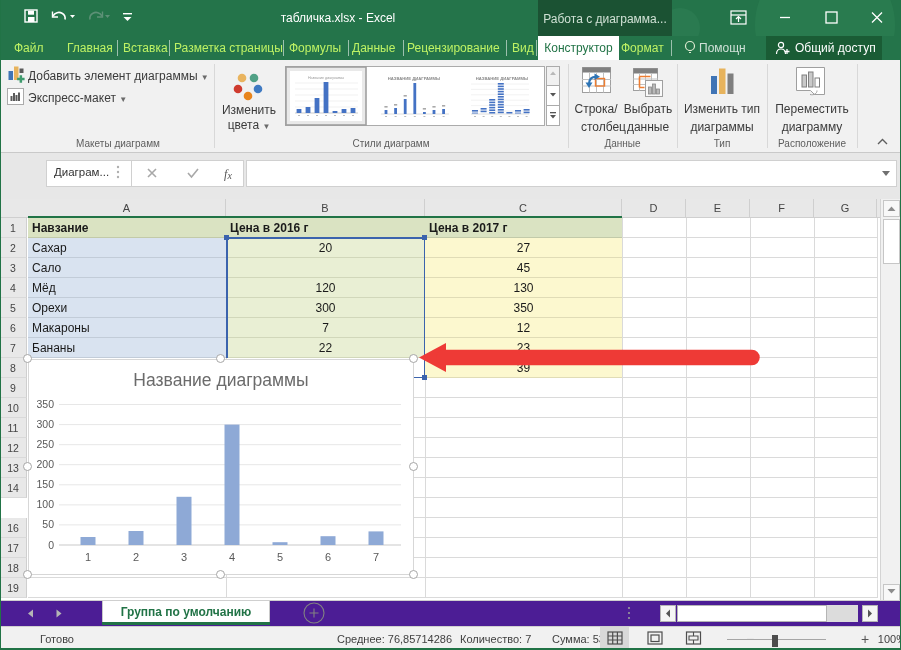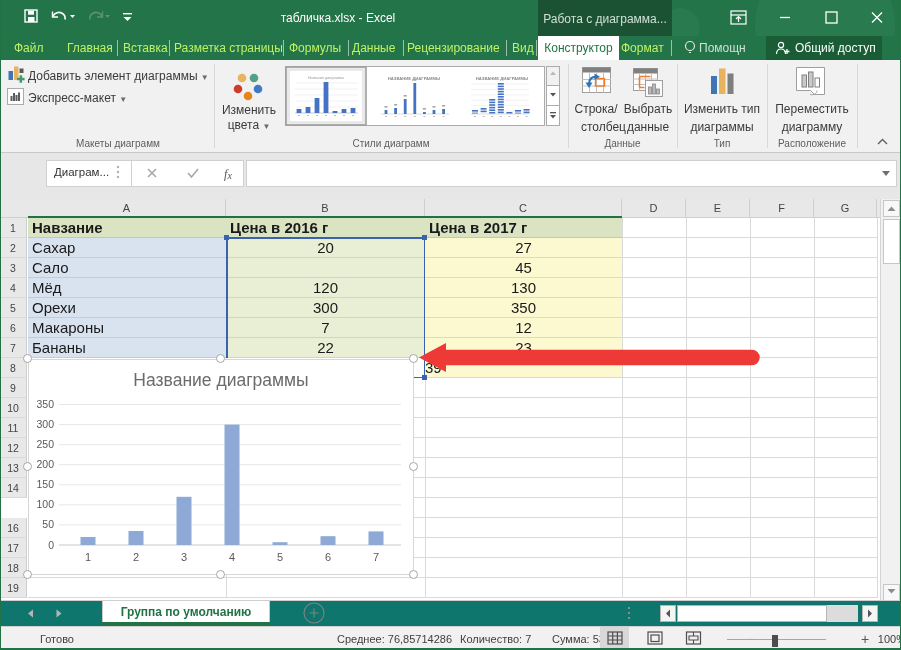--- a/index.html
+++ b/index.html
@@ -27,30 +27,30 @@
 #fbar{left:0;top:153px;width:901px;height:46px;background:#e7e7e7;}
 .wbox{position:absolute;top:7px;height:27px;background:#fff;border:1px solid #d0d0d0;}
 
 #sheet{left:0;top:199px;width:880px;height:401px;background:#fff;overflow:hidden;}
 #colhead{position:absolute;left:0;top:0;width:880px;height:19px;background:#e8e8e8;border-bottom:1px solid #cfcfcf;}
 .ch{position:absolute;top:0;height:18px;line-height:18px;text-align:center;font-size:11px;color:#444;border-right:1px solid #cfcfcf;}
 .rh{position:absolute;left:0;width:27px;height:20px;line-height:20px;text-align:center;font-size:10.5px;color:#444;background:#e8e8e8;border-right:1px solid #cfcfcf;border-bottom:1px solid #d9d9d9;}
 .vline{position:absolute;top:19px;width:1px;height:380px;background:#dadada;}
 #hlines{position:absolute;left:28px;top:19px;width:849px;height:381px;
  background:repeating-linear-gradient(to bottom,transparent 0px,transparent 19px,#dadada 19px,#dadada 20px);}
-.cell{position:absolute;height:20px;line-height:20px;font-size:15px;color:#1a1a1a;white-space:nowrap;}
+.cell{position:absolute;height:20px;line-height:20px;font-size:12px;color:#1a1a1a;white-space:nowrap;}
 .fill{position:absolute;}
 
 #chart{position:absolute;left:28px;top:160px;width:386px;height:216px;background:#fff;border:1px solid #d7d7d7;}
 .handle{position:absolute;width:9px;height:9px;border-radius:50%;background:#fff;border:1px solid #a6a6a6;}
 
 #vscroll{left:880px;top:199px;width:21px;height:402px;background:#f1f1f1;border-left:1px solid #d4d4d4;}
 .sbtn{position:absolute;background:#f8f8f8;border:1px solid #c6c6c6;}
 
-#tabsrow{left:0;top:600px;width:901px;height:26px;background:#0f766e;border-top:1px solid #cfcfcf;}
+#tabsrow{left:0;top:600px;width:901px;height:26px;background:#4c1d95;border-top:1px solid #cfcfcf;}
 
 #statusbar{left:0;top:626px;width:901px;height:24px;background:#f1f1f1;border-top:1px solid #d0d0d0;font-size:11px;color:#3f3f3f;}
 #statusbar .s{position:absolute;top:0;height:24px;line-height:24px;white-space:nowrap;margin-left:32px;}
 
 #frameL{left:0;top:0;width:1px;height:650px;background:#217346;}
 #frameR{left:900px;top:0;width:1px;height:650px;background:#217346;}
 #frameB{left:0;top:648px;width:901px;height:2px;background:#217346;}
 </style></head>
 <body>
 <div id="app">
@@ -432,21 +432,21 @@
   <div class="cell" style="left:226px;top:79px;width:199px;text-align:center;">120</div>
   <div class="cell" style="left:226px;top:99px;width:199px;text-align:center;">300</div>
   <div class="cell" style="left:226px;top:119px;width:199px;text-align:center;">7</div>
   <div class="cell" style="left:226px;top:139px;width:199px;text-align:center;">22</div>
   <div class="cell" style="left:425px;top:39px;width:197px;text-align:center;">27</div>
   <div class="cell" style="left:425px;top:59px;width:197px;text-align:center;">45</div>
   <div class="cell" style="left:425px;top:79px;width:197px;text-align:center;">130</div>
   <div class="cell" style="left:425px;top:99px;width:197px;text-align:center;">350</div>
   <div class="cell" style="left:425px;top:119px;width:197px;text-align:center;">12</div>
   <div class="cell" style="left:425px;top:139px;width:197px;text-align:center;">23</div>
-  <div class="cell" style="left:425px;top:159px;width:197px;">39</div>
+  <div class="cell" style="left:425px;top:159px;width:197px;text-align:center;">39</div>
 
   <div class="fill" style="left:226px;top:38px;width:199px;height:1.7px;background:#3b63ad;"></div>
   <div class="fill" style="left:226px;top:38px;width:1.7px;height:121px;background:#3b63ad;"></div>
   <div class="fill" style="left:423.5px;top:38px;width:1.7px;height:141px;background:#3b63ad;"></div>
   <div class="fill" style="left:414px;top:177.5px;width:11px;height:1.7px;background:#3b63ad;"></div>
   <div class="fill" style="left:223.5px;top:35.5px;width:5px;height:5px;background:#3b63ad;"></div>
   <div class="fill" style="left:421.5px;top:35.5px;width:5px;height:5px;background:#3b63ad;"></div>
   <div class="fill" style="left:421.5px;top:176px;width:5px;height:5px;background:#3b63ad;"></div>
 
   <div id="chart">

